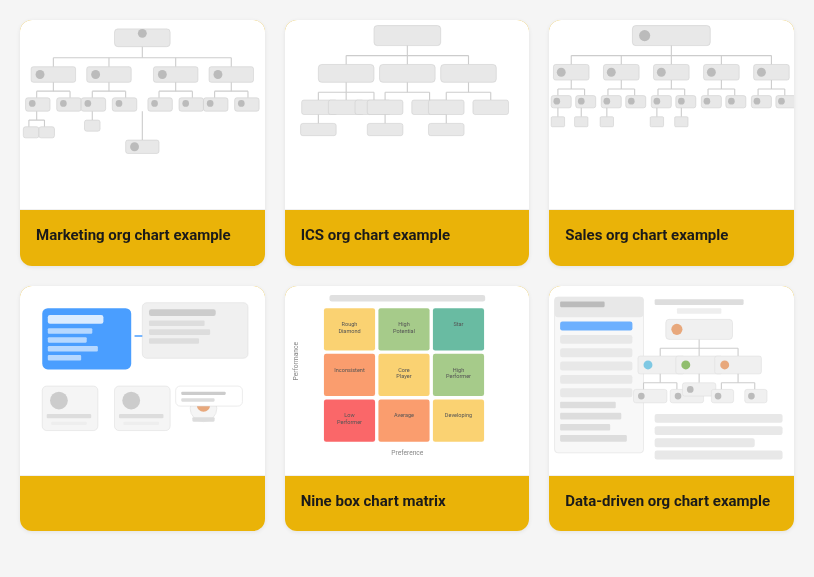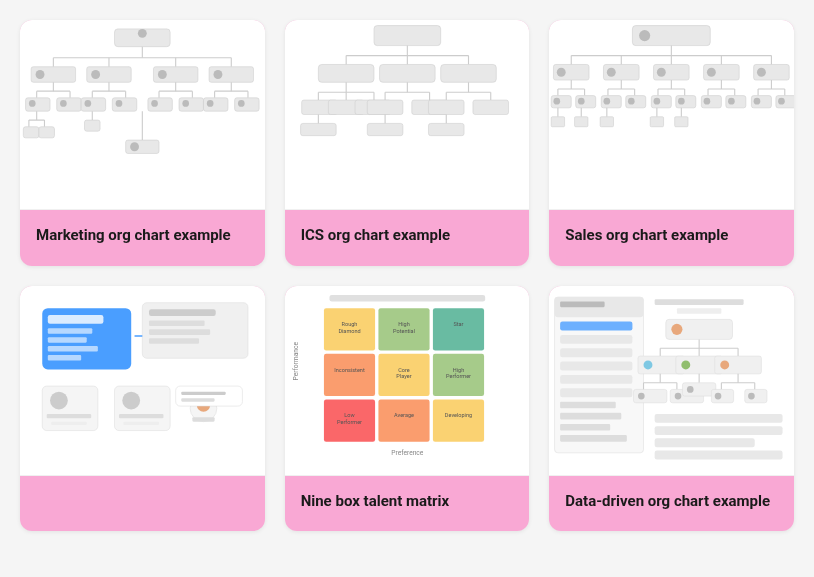--- a/index.html
+++ b/index.html
@@ -16,21 +16,21 @@
       min-height: 577px;
     }
 
     .grid {
       display: grid;
       grid-template-columns: repeat(3, 1fr);
       gap: 20px;
     }
 
     .card {
-      background: #f9a8d4;
+      background: #eab308;
       border-radius: 12px;
       overflow: hidden;
       cursor: pointer;
       box-shadow: 0 1px 4px rgba(0,0,0,0.08);
       transition: box-shadow 0.2s;
     }
 
     .card-preview {
       width: 100%;
       height: 190px;
@@ -372,21 +372,21 @@
         <text x="107" y="83" font-size="5" fill="#555" text-anchor="middle">Player</text>
         <text x="156" y="77" font-size="5" fill="#555" text-anchor="middle">High</text>
         <text x="156" y="83" font-size="5" fill="#555" text-anchor="middle">Performer</text>
 
         <text x="58" y="118" font-size="5" fill="#555" text-anchor="middle">Low</text>
         <text x="58" y="124" font-size="5" fill="#555" text-anchor="middle">Performer</text>
         <text x="107" y="118" font-size="5" fill="#555" text-anchor="middle">Average</text>
         <text x="156" y="118" font-size="5" fill="#555" text-anchor="middle">Developing</text>
       </svg>
     </div>
-    <div class="card-label">Nine box talent matrix</div>
+    <div class="card-label">Nine box chart matrix</div>
   </div>
 
   <div class="card">
     <div class="card-preview data-driven-preview">
       <svg viewBox="0 0 220 160" xmlns="http://www.w3.org/2000/svg">
 
         <rect x="5" y="10" width="80" height="140" rx="3" fill="#f8f8f8" stroke="#ddd" stroke-width="0.5"></rect>
 
         <rect x="5" y="10" width="80" height="18" rx="3" fill="#e8e8e8"></rect>
         <rect x="10" y="14" width="40" height="5" rx="1" fill="#bbb"></rect>

